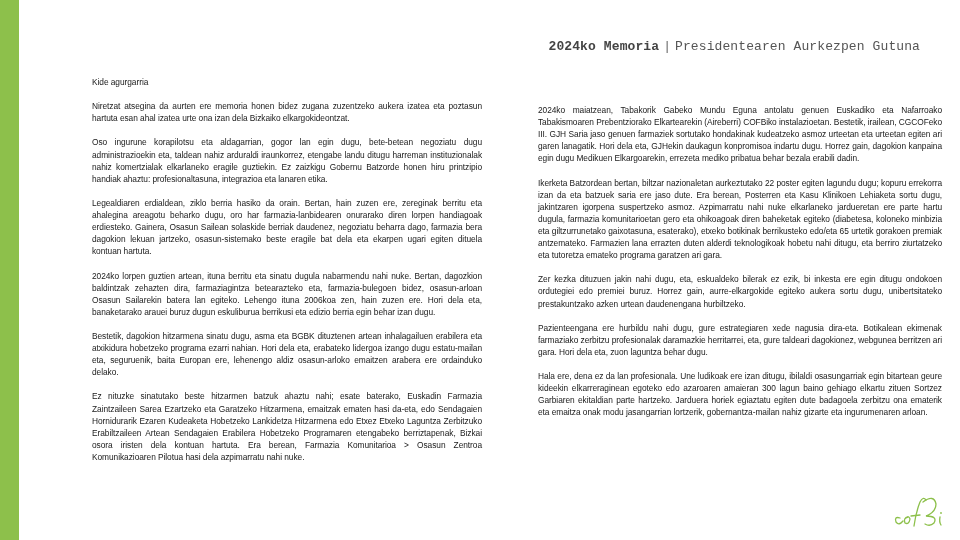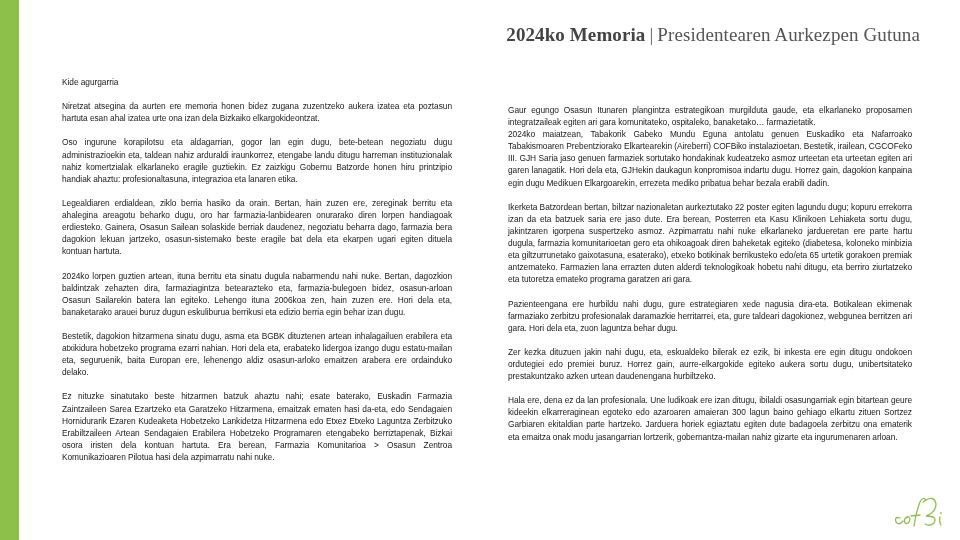--- a/index.html
+++ b/index.html
@@ -2,28 +2,28 @@
 <html><head>
 <meta charset="utf-8">
 <style>
   html, body { margin:0; padding:0; }
   body {
     width:960px; height:540px; position:relative; overflow:hidden;
     background:#ffffff; font-family:"Liberation Sans", sans-serif; color:#1a1a1a;
   }
   .side-bar { position:absolute; left:0; top:0; width:19px; height:540px; background:#8dc04b; }
   .header {
-    position:absolute; right:40px; top:24px; font-size:19px; color:#555555;
-    font-family:Liberation Serif, serif; letter-spacing:0.1px;
+    position:absolute; right:40px; top:39px; font-size:13px; color:#555555;
+    font-family:Liberation Mono, monospace; letter-spacing:0.1px;
   }
   .header .bold { font-weight:bold; color:#444444; }
   .header .sep { color:#666666; padding:0 4px; }
   .col {
     position:absolute; font-size:8.35px; line-height:12.1px; text-align:justify;
-    font-family:"Liberation Sans", sans-serif; letter-spacing:-0.05px;
+    font-family:"Liberation Sans", sans-serif; letter-spacing:-0.05px;margin-left:30px;
   }
   .col-left { left:62px; top:76px; width:390px; }
   .col-right { left:508px; top:104px; width:404px; }
   .col p { margin:0 0 12.1px 0; }
   .col p.tight { margin-bottom:0; }
   .logo { position:absolute; left:890px; top:490px; width:60px; height:40px; }
 </style>
 </head>
 <body>
 
@@ -37,25 +37,24 @@
   <p>Kide agurgarria</p>
   <p>Niretzat atsegina da aurten ere memoria honen bidez zugana zuzentzeko aukera izatea eta poztasun hartuta esan ahal izatea urte ona izan dela Bizkaiko elkargokideontzat.</p>
   <p>Oso ingurune korapilotsu eta aldagarrian, gogor lan egin dugu, bete-betean negoziatu dugu administrazioekin eta, taldean nahiz arduraldi iraunkorrez, etengabe landu ditugu harreman instituzionalak nahiz komertzialak elkarlaneko eragile guztiekin. Ez zaizkigu Gobernu Batzorde honen hiru printzipio handiak ahaztu: profesionaltasuna, integrazioa eta lanaren etika.</p>
   <p>Legealdiaren erdialdean, ziklo berria hasiko da orain. Bertan, hain zuzen ere, zereginak berritu eta ahalegina areagotu beharko dugu, oro har farmazia-lanbidearen onurarako diren lorpen handiagoak erdiesteko. Gainera, Osasun Sailean solaskide berriak daudenez, negoziatu beharra dago, farmazia bera dagokion lekuan jartzeko, osasun-sistemako beste eragile bat dela eta ekarpen ugari egiten dituela kontuan hartuta.</p>
   <p>2024ko lorpen guztien artean, ituna berritu eta sinatu dugula nabarmendu nahi nuke. Bertan, dagozkion baldintzak zehazten dira, farmaziagintza betearazteko eta, farmazia-bulegoen bidez, osasun-arloan Osasun Sailarekin batera lan egiteko. Lehengo ituna 2006koa zen, hain zuzen ere. Hori dela eta, banaketarako arauei buruz dugun eskuliburua berrikusi eta edizio berria egin behar izan dugu.</p>
   <p>Bestetik, dagokion hitzarmena sinatu dugu, asma eta BGBK dituztenen artean inhalagailuen erabilera eta atxikidura hobetzeko programa ezarri nahian. Hori dela eta, erabateko lidergoa izango dugu estatu-mailan eta, seguruenik, baita Europan ere, lehenengo aldiz osasun-arloko emaitzen arabera ere ordainduko delako.</p>
   <p>Ez nituzke sinatutako beste hitzarmen batzuk ahaztu nahi; esate baterako, Euskadin Farmazia Zaintzaileen Sarea Ezartzeko eta Garatzeko Hitzarmena, emaitzak ematen hasi da-eta, edo Sendagaien Hornidurarik Ezaren Kudeaketa Hobetzeko Lankidetza Hitzarmena edo Etxez Etxeko Laguntza Zerbitzuko Erabiltzaileen Artean Sendagaien Erabilera Hobetzeko Programaren etengabeko berriztapenak, Bizkai osora iristen dela kontuan hartuta. Era berean, Farmazia Komunitarioa &gt; Osasun Zentroa Komunikazioaren Pilotua hasi dela azpimarratu nahi nuke.</p>
 </div>
 
 <div class="col col-right">
-  <p class="tight">Gaur egungo Osasun Itunaren plangintza estrategikoan murgilduta gaude, eta elkarlaneko proposamen integratzaileak egiten ari gara komunitateko, ospitaleko, banaketako… farmazietatik.</p>
   <p>2024ko maiatzean, Tabakorik Gabeko Mundu Eguna antolatu genuen Euskadiko eta Nafarroako Tabakismoaren Prebentziorako Elkartearekin (Aireberri) COFBiko instalazioetan. Bestetik, irailean, CGCOFeko III. GJH Saria jaso genuen farmaziek sortutako hondakinak kudeatzeko asmoz urteetan eta urteetan egiten ari garen lanagatik. Hori dela eta, GJHekin daukagun konpromisoa indartu dugu. Horrez gain, dagokion kanpaina egin dugu Medikuen Elkargoarekin, errezeta mediko pribatua behar bezala erabili dadin.</p>
   <p>Ikerketa Batzordean bertan, biltzar nazionaletan aurkeztutako 22 poster egiten lagundu dugu; kopuru errekorra izan da eta batzuek saria ere jaso dute. Era berean, Posterren eta Kasu Klinikoen Lehiaketa sortu dugu, jakintzaren igorpena suspertzeko asmoz. Azpimarratu nahi nuke elkarlaneko jardueretan ere parte hartu dugula, farmazia komunitarioetan gero eta ohikoagoak diren baheketak egiteko (diabetesa, koloneko minbizia eta giltzurrunetako gaixotasuna, esaterako), etxeko botikinak berrikusteko edo/eta 65 urtetik gorakoen premiak antzemateko. Farmazien lana errazten duten alderdi teknologikoak hobetu nahi ditugu, eta berriro ziurtatzeko eta tutoretza emateko programa garatzen ari gara.</p>
+  <p>Zer kezka dituzuen jakin nahi dugu, eta, eskualdeko bilerak ez ezik, bi inkesta ere egin ditugu ondokoen ordutegiei edo premiei buruz. Horrez gain, aurre-elkargokide egiteko aukera sortu dugu, unibertsitateko prestakuntzako azken urtean daudenengana hurbiltzeko.</p>
   <p>Pazienteengana ere hurbildu nahi dugu, gure estrategiaren xede nagusia dira-eta. Botikalean ekimenak farmaziako zerbitzu profesionalak daramazkie herritarrei, eta, gure taldeari dagokionez, webgunea berritzen ari gara. Hori dela eta, zuon laguntza behar dugu.</p>
-  <p>Zer kezka dituzuen jakin nahi dugu, eta, eskualdeko bilerak ez ezik, bi inkesta ere egin ditugu ondokoen ordutegiei edo premiei buruz. Horrez gain, aurre-elkargokide egiteko aukera sortu dugu, unibertsitateko prestakuntzako azken urtean daudenengana hurbiltzeko.</p>
   <p>Hala ere, dena ez da lan profesionala. Une ludikoak ere izan ditugu, ibilaldi osasungarriak egin bitartean geure kideekin elkarreraginean egoteko edo azaroaren amaieran 300 lagun baino gehiago elkartu zituen Sortzez Garbiaren ekitaldian parte hartzeko. Jarduera horiek egiaztatu egiten dute badagoela zerbitzu ona ematerik eta emaitza onak modu jasangarrian lortzerik, gobernantza-mailan nahiz gizarte eta ingurumenaren arloan.</p>
 </div>
 
 <div class="logo">
   <svg width="60" height="40" viewBox="0 0 60 40">
     <g fill="none" stroke="#8dc04b" stroke-width="1.3" stroke-linecap="round">
       <path d="M10 28 Q4 26 6 32 Q9 36 13 31"></path>
       <path d="M18 27 Q13 28 15 33 Q19 35 20 29 Q19 26 17 27"></path>
       <path d="M24 36 Q26 22 30 12 Q33 6 36 10"></path>
       <path d="M21 26 L30 25"></path>

